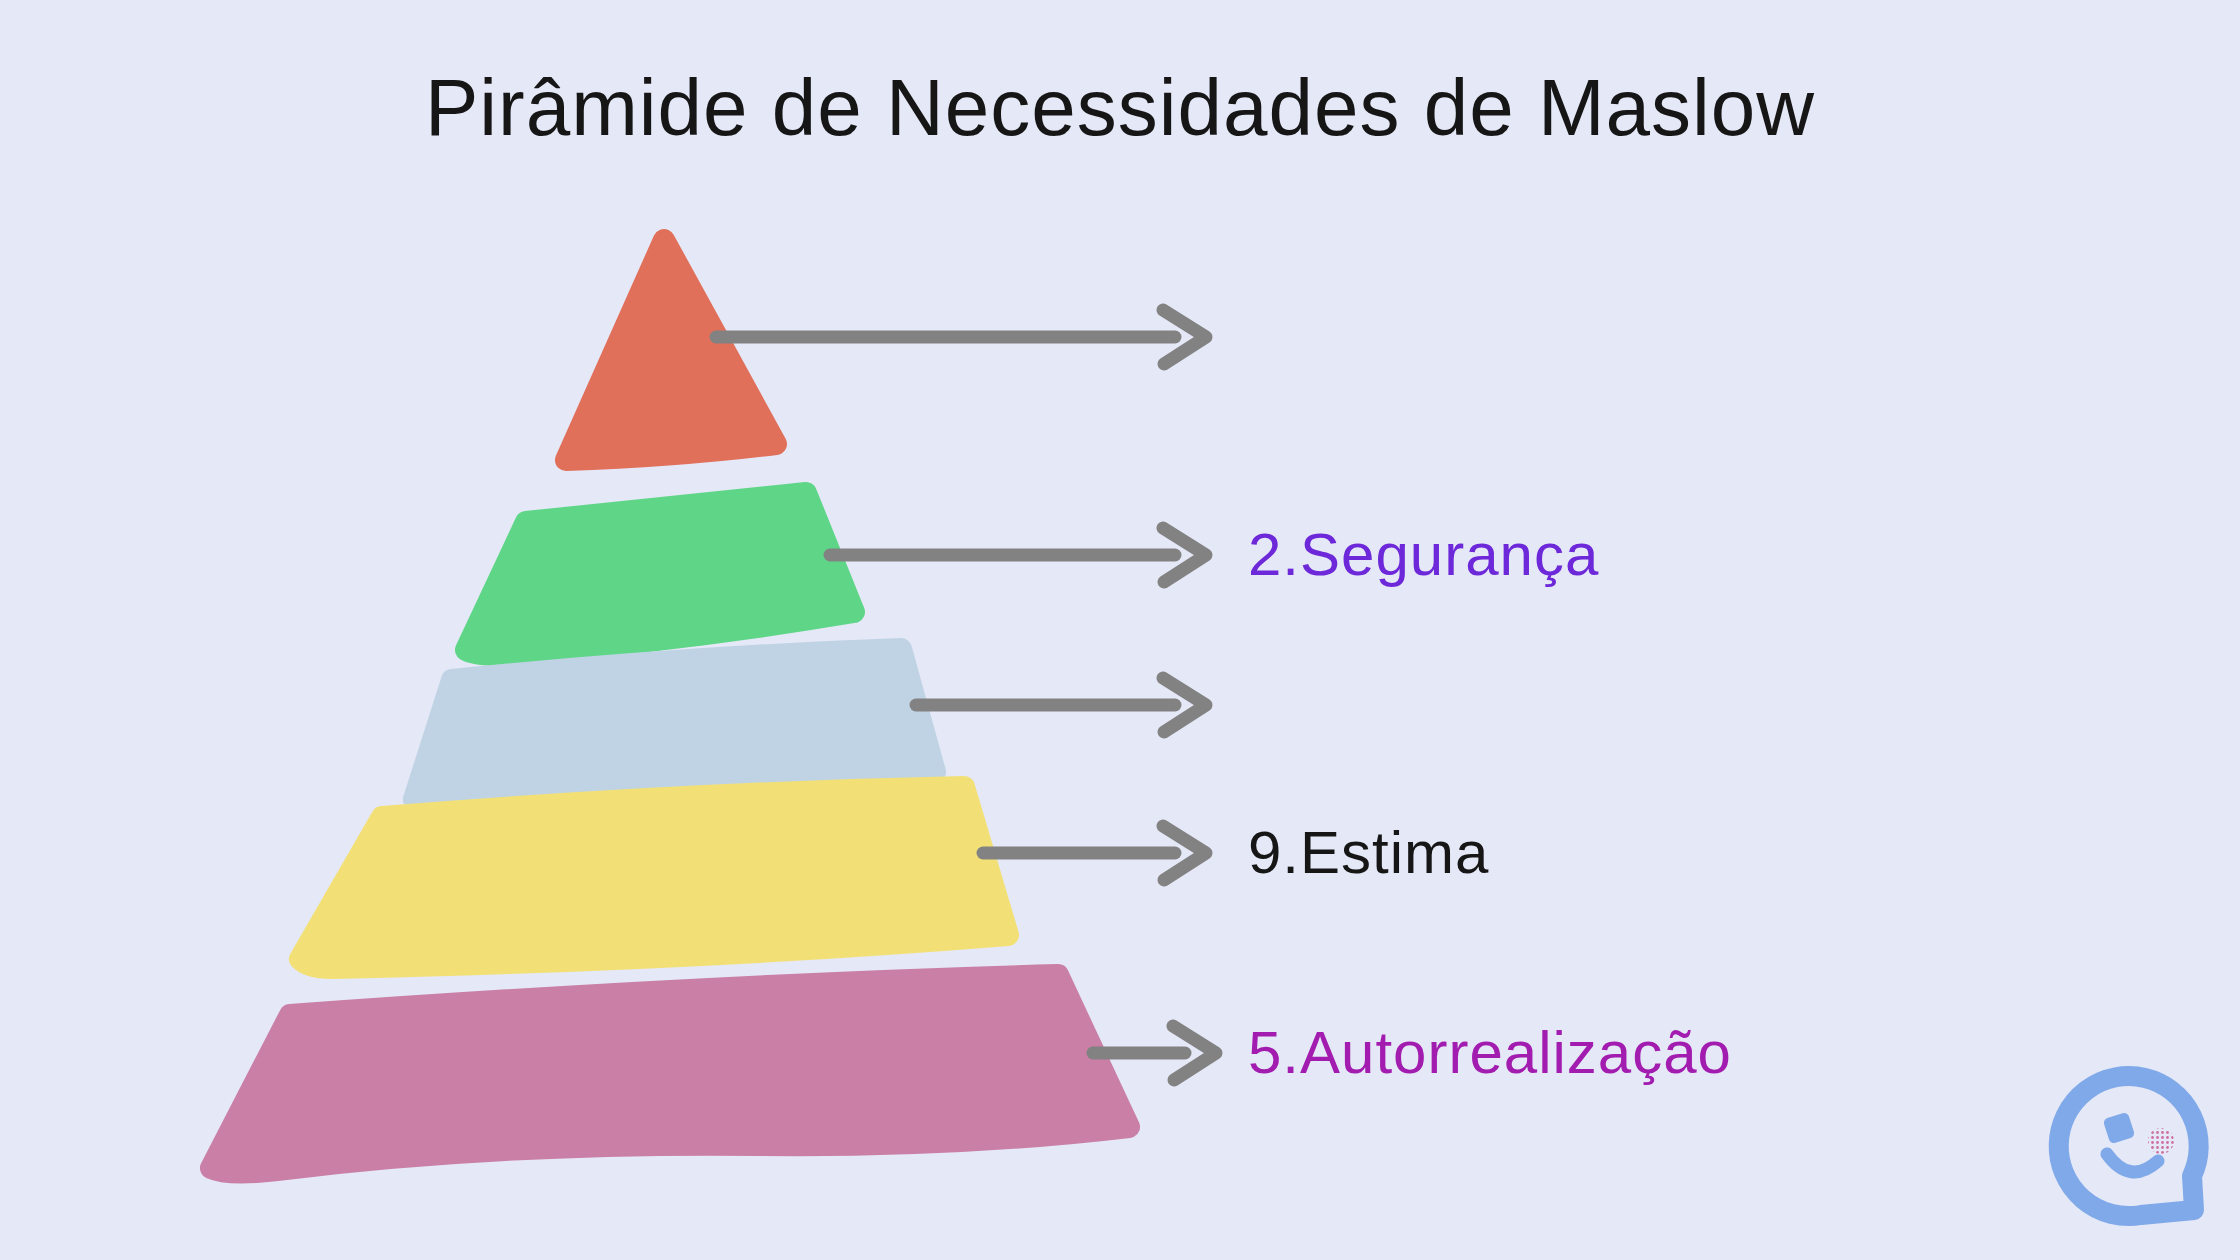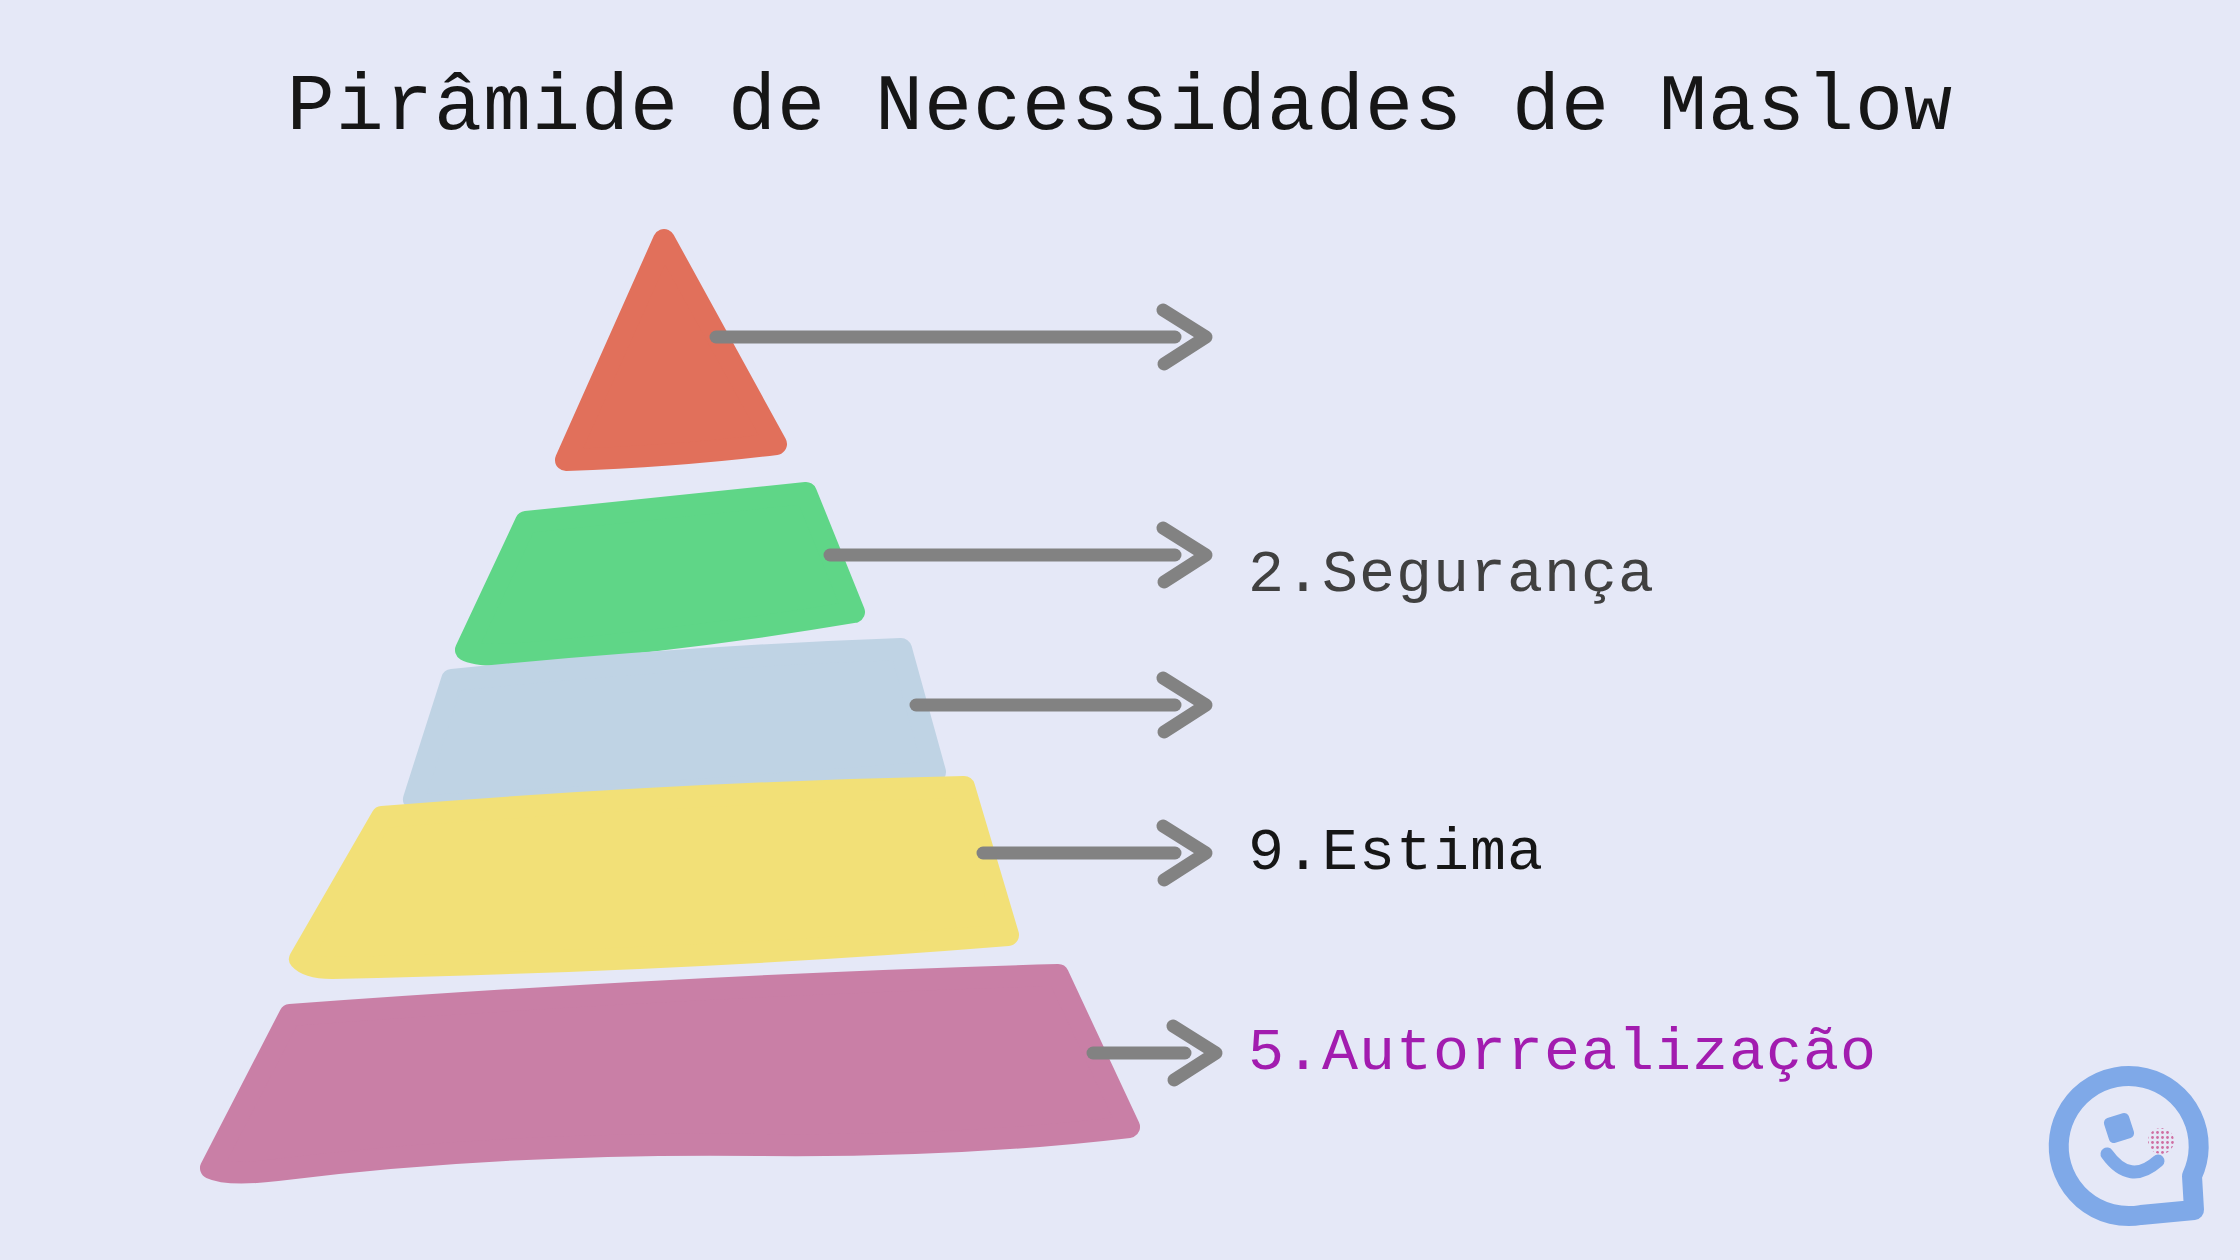--- a/index.html
+++ b/index.html
@@ -1,21 +1,21 @@
 <!DOCTYPE html>
 <html><head>
 <meta charset="utf-8">
 <style>
   html, body { margin: 0; padding: 0; }
   .canvas {
     position: relative;
     width: 2240px;
     height: 1260px;
     overflow: hidden;
-    font-family: Liberation Mono, monospace;
+    font-family: Liberation Sans, sans-serif;
   }
   .scene {
     position: absolute;
     inset: 0;
     display: block;
   }
   .title {
     position: absolute;
     top: 62px;
     left: 0;
@@ -85,17 +85,17 @@
     </g>
 
     <g>
       <path d="M 2192 1176 A 70 70 0 1 0 2141 1215 L 2194 1210 Z" fill="none" stroke-width="20" stroke-linejoin="round" stroke="#7fa9e8"></path>
       <rect x="2106" y="1115" width="26" height="26" rx="5" transform="rotate(-18 2119 1128)" fill="#7fa9e8"></rect>
       <path d="M 2107 1154 Q 2130 1186 2158 1161" fill="none" stroke-width="13" stroke-linecap="round" stroke="#7fa9e8"></path>
       <circle cx="2161" cy="1141" r="13" fill="url(#blushdots)"></circle>
     </g>
   </svg>
 
-  <div class="lvl-label" style="top: 555px; color: #404040; margin-top: 20px;">2.Segurança</div>
+  <div class="lvl-label" style="top: 555px; color: #6d28d9;">2.Segurança</div>
   <div class="lvl-label" style="top: 853px; color: rgb(22, 22, 22);">9.Estima</div>
   <div class="lvl-label" style="top: 1053px; color: #a21caf;">5.Autorrealização</div>
 
 </div>
 
 </body></html>

